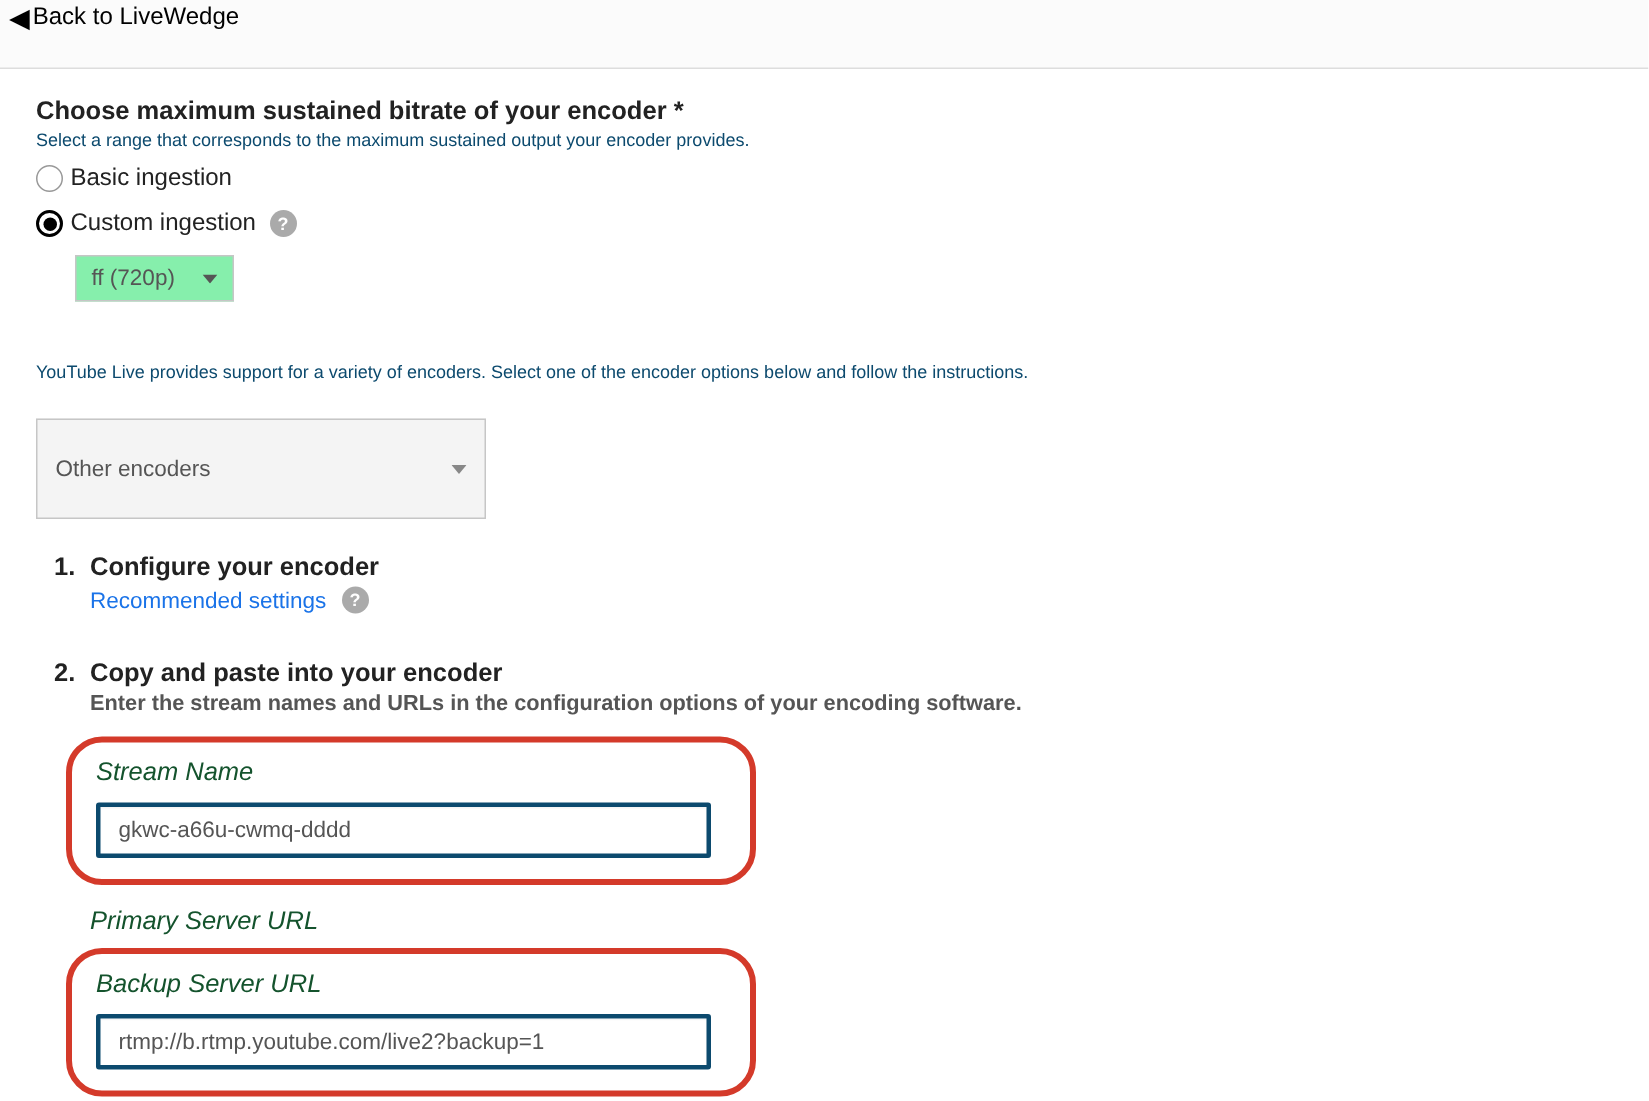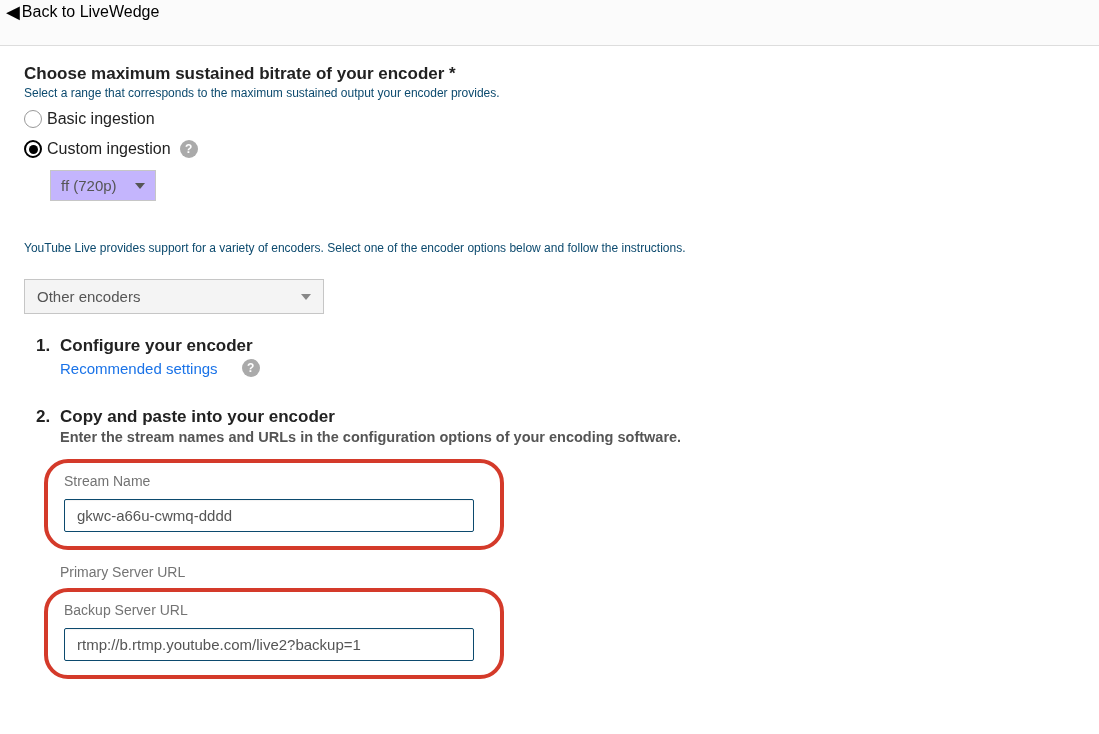--- a/index.html
+++ b/index.html
@@ -119,38 +119,38 @@
     font-size: 12px;
     font-weight: 700;
     margin-left: 4px;
   }
   .ingestion-select {
     margin-left: 26px;
     margin-top: 4px;
     display: inline-flex;
     align-items: center;
     border: 1px solid #c6c6c6;
-    background: #c4b5fd;
+    background: #86efac;
     padding: 6px 10px;
     font-size: 15px;
     gap: 18px;
     color: #555;
   }
   .caret-down {
     display:inline-block;
   }
   .caret-down svg { display:block; }
   .spacer-lg { height: 40px; }
   .encoder-select {
     display: inline-flex;
     align-items: center;
     justify-content: space-between;
     border: 1px solid #c6c6c6;
     background: #f4f4f4;
-    padding: 8px 12px;
+    padding: 24px 12px;
     width: 300px;
     font-size: 15px;
     color: #555;
     margin-top: 14px;
   }
   ol.steps {
     list-style: none;
     margin-top: 22px;
     padding-left: 36px;
     counter-reset: step;
@@ -176,34 +176,35 @@
     font-size: 14.5px;
     color: #555;
     margin-top: 2px;
     font-weight: bold;
   }
   .rec-link {
     color: #1a73e8;
     font-size: 15px;
     display: inline-flex;
     align-items: center;
-    gap: 20px;
+    gap: 6px;
     margin-top: 3px;
   }
   .field-group {
     margin-top: 14px;
   }
   .field-label {
-    font-size: 14px;
-    color: #737373;
+    font-size: 17px;
+    color: #14532d;
     margin-bottom: 8px;
+    font-style: italic;
   }
   .text-field {
     width: 410px;
-    border: 1px solid #0c4a6e;
+    border: 3px solid #0c4a6e;
     border-radius: 2px;
     padding: 7px 12px;
     font-size: 15px;
     color: #555;
     background: #fff;
     box-shadow: inset 0 1px 1px rgba(0,0,0,0.05);
   }
   .highlight-box {
     border: 4px solid #d43a2a;
     border-radius: 24px;

